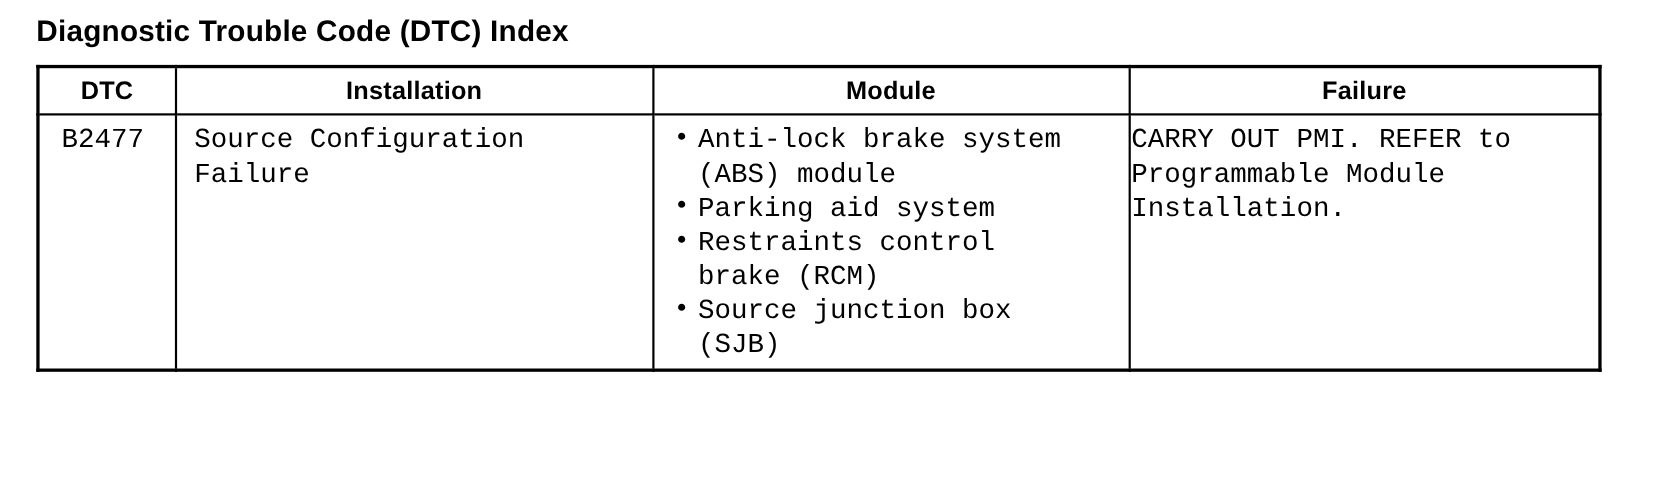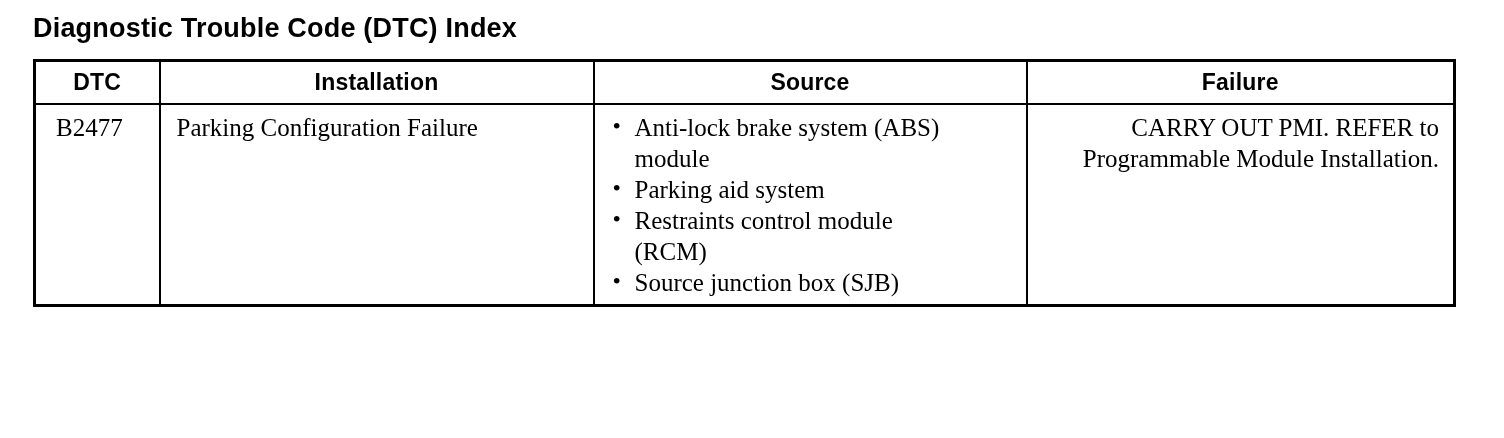--- a/index.html
+++ b/index.html
@@ -46,21 +46,21 @@
     font-family: "Liberation Sans", sans-serif;
     font-weight: bold;
     font-size: 23px;
     text-align: center;
     vertical-align: middle;
     height: 43px;
     padding: 2px 0;
     letter-spacing: 0.2px;
   }
   td {
-    font-family: Liberation Serif, serif;
+    font-family: Liberation Mono, monospace;
     font-size: 25px;
     line-height: 31px;
     vertical-align: top;
     padding: 7px 10px 6px 16px;
   }
   td.cell-dtc {
     padding-left: 20px;
   }
   tr.row-1 { height: 200px; }
   tr.row-2 { height: 106px; }
@@ -75,56 +75,55 @@
     padding-left: 24px;
   }
   ul.source-list li::before {
     content: "\2022";
     position: absolute;
     left: 2px;
     top: -1px;
     font-size: 24px;
   }
   td.cell-action {
-    padding-left: 19px;
+    padding-left: 1px;
     padding-right: 14px;
-    text-align: right;
   }
 </style>
 </head>
 <body>
 
 <div class="page">
 
   <h1 class="page-title">Diagnostic Trouble Code (DTC) Index</h1>
 
   <table class="dtc-table">
     <colgroup>
       <col class="col-dtc">
       <col class="col-desc">
       <col class="col-source">
       <col class="col-action">
     </colgroup>
     <thead>
       <tr>
         <th>DTC</th>
         <th>Installation</th>
-        <th>Source</th>
+        <th>Module</th>
         <th>Failure</th>
       </tr>
     </thead>
     <tbody>
       <tr class="row-1">
         <td class="cell-dtc">B2477</td>
-        <td class="cell-desc">Parking Configuration Failure</td>
+        <td class="cell-desc">Source Configuration Failure</td>
         <td class="cell-source">
           <ul class="source-list">
             <li>Anti-lock brake system (ABS) module</li>
             <li>Parking aid system</li>
-            <li>Restraints control module (RCM)</li>
+            <li>Restraints control brake (RCM)</li>
             <li>Source junction box (SJB)</li>
           </ul>
         </td>
         <td class="cell-action">CARRY OUT PMI. REFER to Programmable Module Installation.</td>
       </tr>
     </tbody>
   </table>
 
 </div>
 

